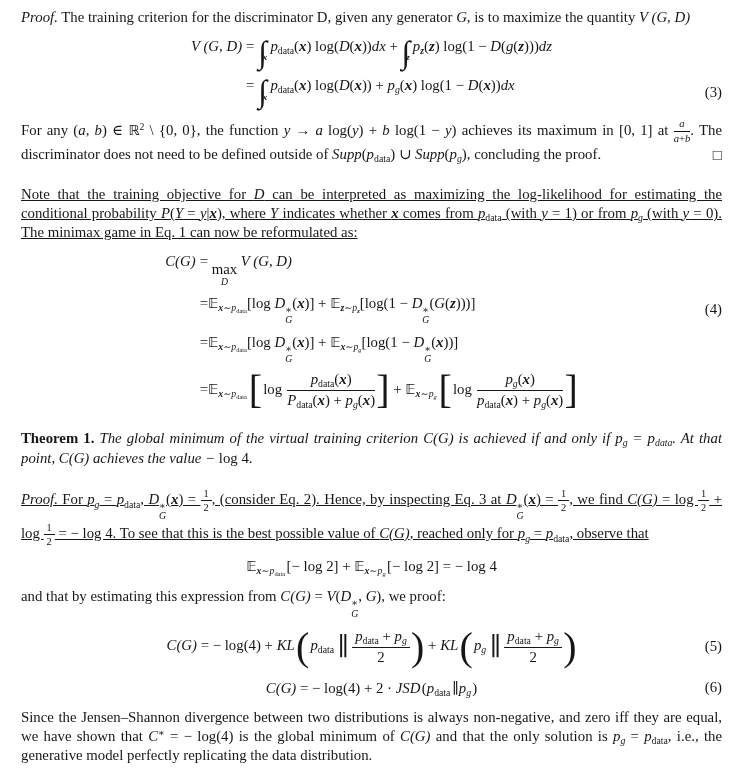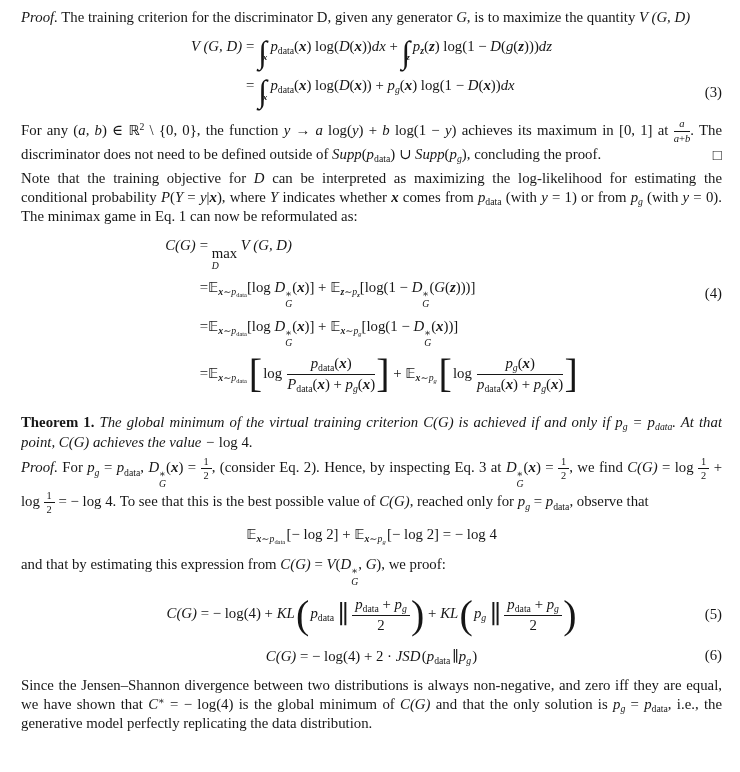--- a/index.html
+++ b/index.html
@@ -4,37 +4,37 @@
 <style>
   html,body{margin:0;padding:0;}
   body{
     width:740px;height:772px;box-sizing:border-box;
     background:#ffffff;color:#161616;
     font-family:"Liberation Serif","DejaVu Serif",serif;
     font-size:14.8px;line-height:1.3;
     padding:8px 18px 6px 21px;overflow:hidden;
   }
   .para{text-align:justify;margin:0 0 4px 0;overflow:hidden;}
-  .para.gap{margin-top:4px;}
+  .para.gap{margin-top:20px;text-decoration:underline;}
   .para.gap-sm{margin-top:16px;}
   .s-r{}
   .s-i{font-style:italic;}
   .s-b{font-weight:bold;}
   .s-bi{font-style:italic;font-weight:bold;}
   .s-bb{font-family:"DejaVu Sans","DejaVu Serif",sans-serif;font-size:95%;}
   .msub{font-size:66%;vertical-align:-0.32em;line-height:1;}
   .msup{font-size:66%;vertical-align:0.5em;line-height:1;}
   .mss{display:inline-flex;flex-direction:column;align-items:flex-start;font-size:66%;line-height:1.05;vertical-align:-0.5em;}
   .mfrac{display:inline-block;text-align:center;vertical-align:middle;line-height:1.12;}
   .mnum{display:block;border-bottom:1px solid currentColor;padding:0 3px 1px;}
   .mden{display:block;padding-top:1px;}
   .mint{display:inline-block;margin-right:1px;white-space:nowrap;}
   .ig{font-size:2.15em;line-height:1.02;display:inline-block;vertical-align:-0.38em;}
   .is{font-size:62%;vertical-align:-1.05em;margin-left:-4px;margin-right:2px;}
-  .munder{display:inline-flex;flex-direction:column;line-height:1.02;vertical-align:-0.55em;}
+  .munder{display:inline-flex;flex-direction:column;align-items:center;line-height:1.02;vertical-align:-0.55em;}
   .mu-bot{font-size:66%;}
   .mbig{display:inline-block;vertical-align:middle;line-height:0;}
   .msp{display:inline-block;}
   .eq{position:relative;margin:6px 0;}
   .eqt{display:table;margin:0 auto;}
   .eqrow{display:table-row;}
   .eql,.eqr,.eqc{display:table-cell;vertical-align:baseline;padding:3.5px 0;white-space:nowrap;}
   .eql{text-align:right;padding-right:4px;}
   .eqr{text-align:left;}
   .eqc{text-align:center;}

